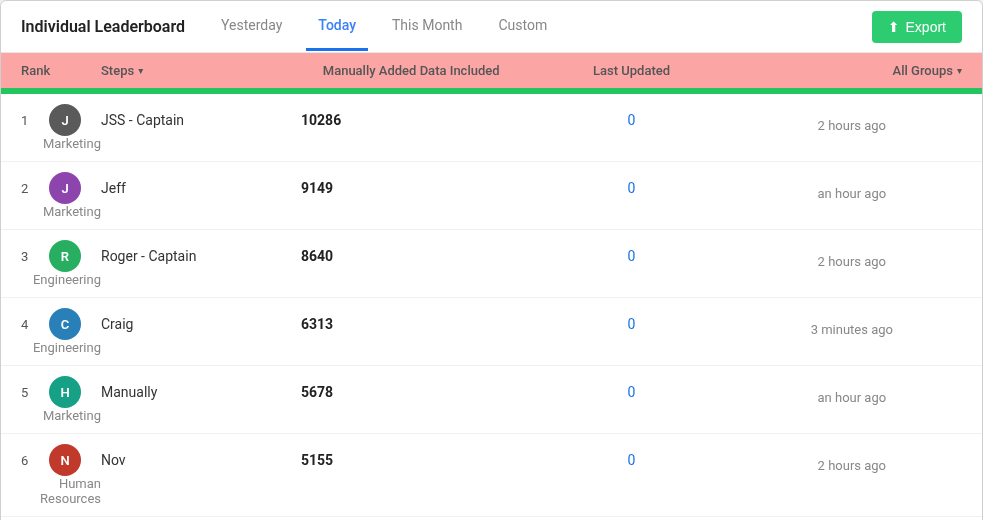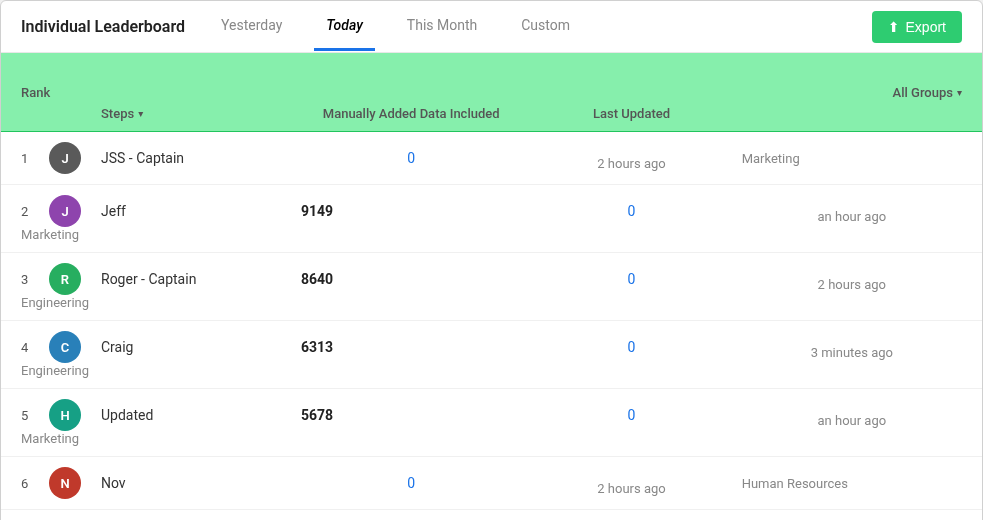--- a/index.html
+++ b/index.html
@@ -29,37 +29,36 @@
     .header-title {
       font-size: 16px;
       font-weight: 600;
       color: #222;
       margin-right: 24px;
       white-space: nowrap;
     }
     .tabs {
       display: flex;
       align-items: center;
-      gap: 20px;
+      gap: 12px;
       flex: 1;
     }
     .tab {
       padding: 16px 12px;
       font-size: 14px;
       color: #888;
       cursor: pointer;
       border-bottom: 3px solid transparent;
       line-height: 1;
       white-space: nowrap;
     }
     .tab.active {
-      color: #000000;
+      color: #3b82f6;
       border-bottom: 3px solid #1a73e8;
       font-weight: 500;
-      font-style: italic;
     }
     .export-btn {
       display: flex;
       align-items: center;
       gap: 6px;
       background: #2ecc71;
       color: #fff;
       border: none;
       border-radius: 4px;
       padding: 8px 16px;
@@ -68,22 +67,22 @@
       cursor: pointer;
       white-space: nowrap;
     }
     .table-container {
       padding: 0;
     }
     .table-header {
       display: grid;
       grid-template-columns: 80px 200px 1fr 1fr 1fr;
       padding: 10px 20px;
-      border-bottom: 1px solid #22c55e;
-      background: #86efac;
+      border-bottom: 6px solid #22c55e;
+      background: #fca5a5;
     }
     .col-header {
       font-size: 13px;
       color: #555;
       font-weight: 500;
       display: flex;
       align-items: center;
       gap: 4px;
     }
     .col-header.right { justify-content: flex-end; }
@@ -132,21 +131,21 @@
     }
     .updated-cell {
       font-size: 13px;
       color: #888;
       text-align: center;
       margin-top: 10px;
     }
     .group-cell {
       font-size: 13px;
       color: #888;
-      text-align: left;
+      text-align: right;
     }
   </style>
 </head>
 <body>
 
 <div class="window">
   <div class="header">
     <div class="header-title">Individual Leaderboard</div>
     <div class="tabs">
 
@@ -159,21 +158,21 @@
       <span>⬆</span>
       <span>Export</span>
     </button>
   </div>
 
   <div class="table-container">
     <div class="table-header">
       <div class="col-header">
         <span>Rank</span>
       </div>
-      <div class="col-header" style="cursor:pointer;margin-top:43px;">
+      <div class="col-header" style="cursor:pointer;">
         <span>Steps</span>
         <span class="sort-arrow">▾</span>
       </div>
       <div class="col-header center">
         <span>Manually Added Data Included</span>
       </div>
       <div class="col-header center">
         <span>Last Updated</span>
       </div>
       <div class="col-header right" style="cursor:pointer;">
@@ -181,20 +180,21 @@
         <span class="sort-arrow">▾</span>
       </div>
     </div>
     <div id="table-body">
         <div class="table-row">
           <div class="rank-cell">
             <span class="rank-num">1</span>
             <div class="avatar-placeholder" style="background: rgb(90, 90, 90);">J</div>
           </div>
           <div class="name-cell">JSS - Captain</div>
+          <div class="steps-cell">10286</div>
           <div class="manual-cell">0</div>
           <div class="updated-cell">2 hours ago</div>
           <div class="group-cell">Marketing</div>
         </div>
         <div class="table-row">
           <div class="rank-cell">
             <span class="rank-num">2</span>
             <div class="avatar-placeholder" style="background: rgb(142, 68, 173);">J</div>
           </div>
           <div class="name-cell">Jeff</div>
@@ -223,32 +223,33 @@
           <div class="steps-cell">6313</div>
           <div class="manual-cell">0</div>
           <div class="updated-cell">3 minutes ago</div>
           <div class="group-cell">Engineering</div>
         </div>
         <div class="table-row">
           <div class="rank-cell">
             <span class="rank-num">5</span>
             <div class="avatar-placeholder" style="background: rgb(22, 160, 133);">H</div>
           </div>
-          <div class="name-cell">Updated</div>
+          <div class="name-cell">Manually</div>
           <div class="steps-cell">5678</div>
           <div class="manual-cell">0</div>
           <div class="updated-cell">an hour ago</div>
           <div class="group-cell">Marketing</div>
         </div>
         <div class="table-row">
           <div class="rank-cell">
             <span class="rank-num">6</span>
             <div class="avatar-placeholder" style="background: rgb(192, 57, 43);">N</div>
           </div>
           <div class="name-cell">Nov</div>
+          <div class="steps-cell">5155</div>
           <div class="manual-cell">0</div>
           <div class="updated-cell">2 hours ago</div>
           <div class="group-cell">Human Resources</div>
         </div>
         <div class="table-row"></div>
       </div>
   </div>
 
 </div>
 

